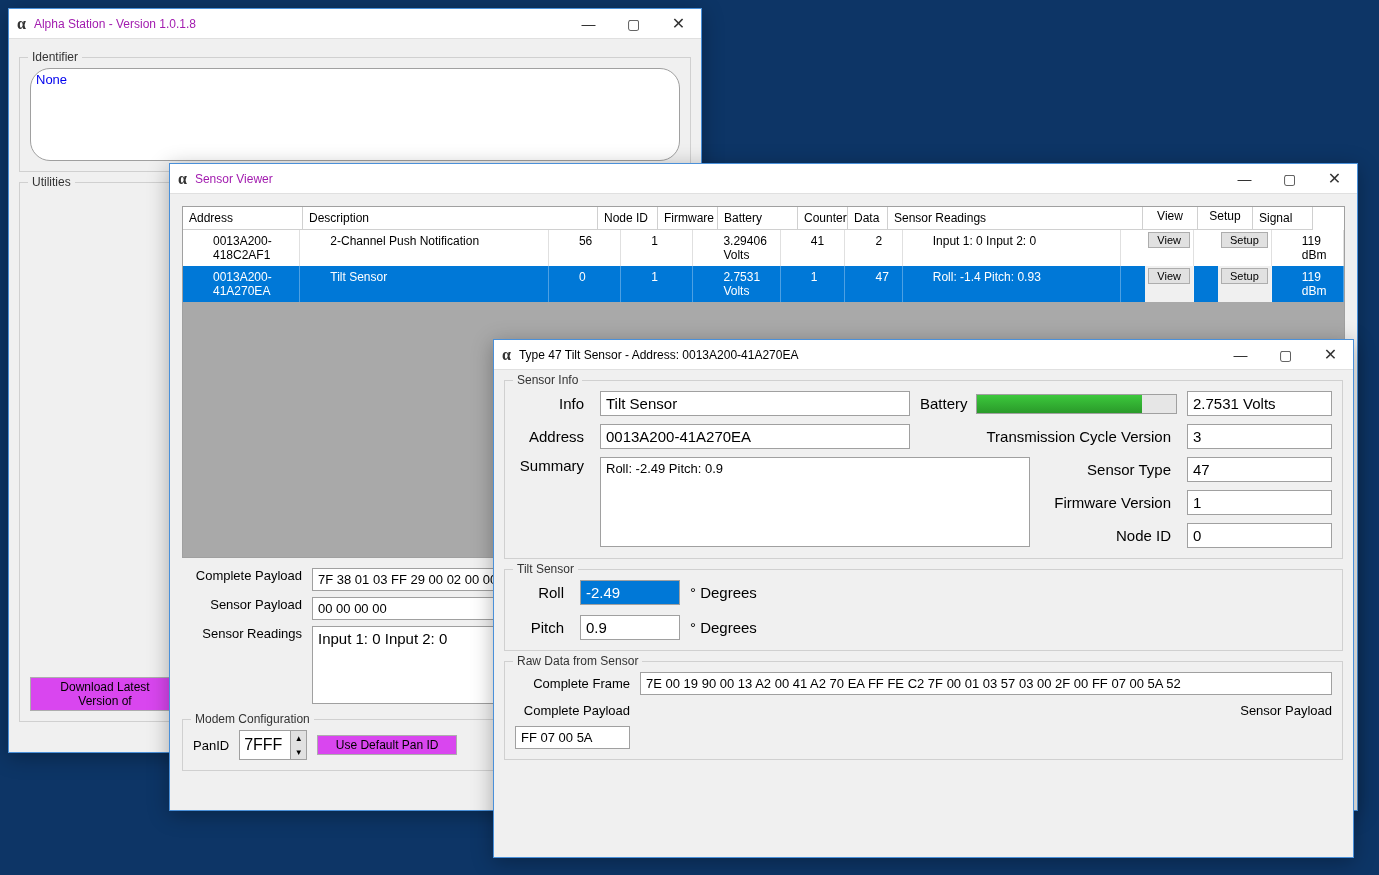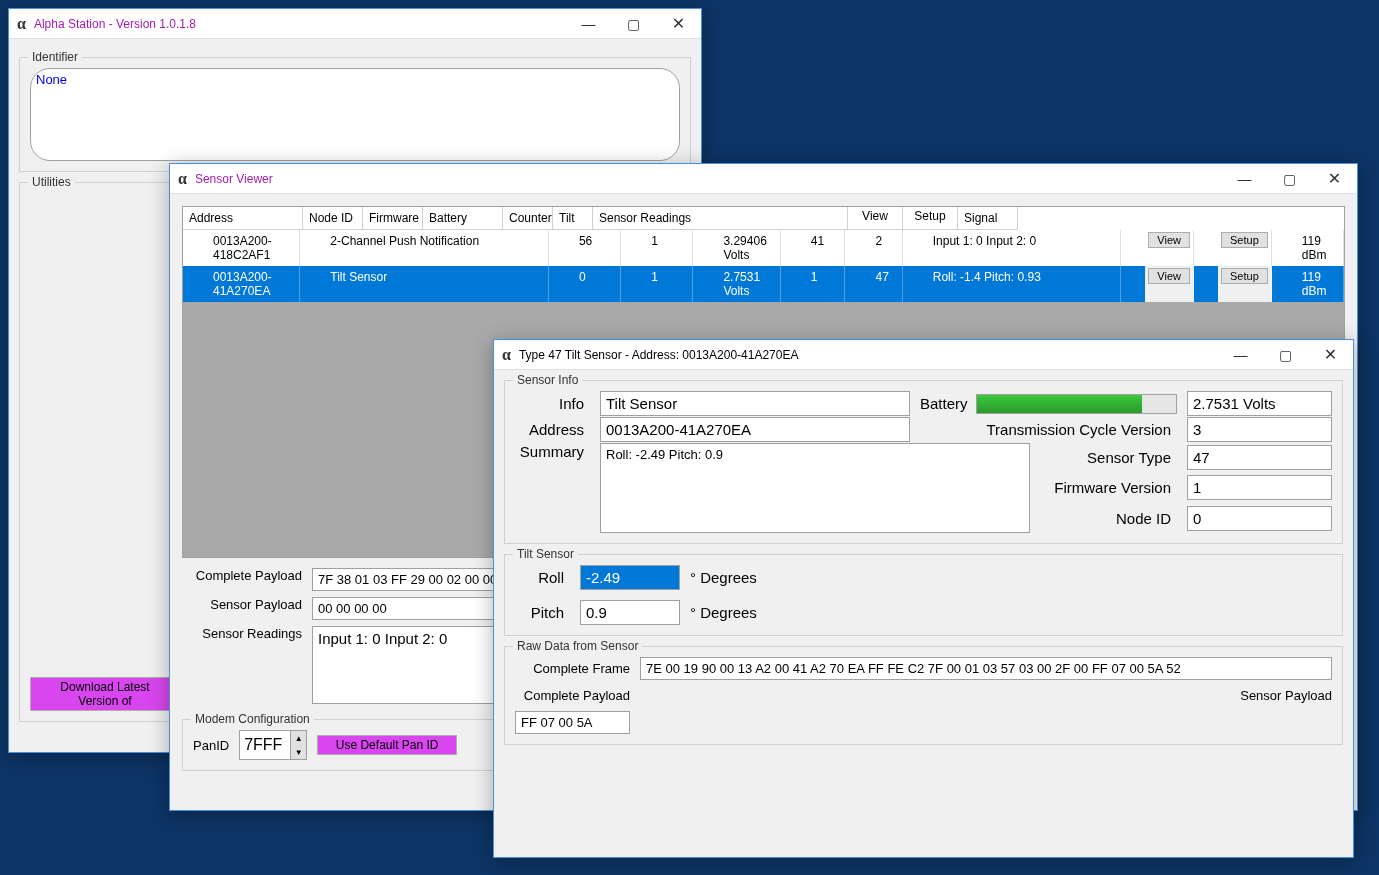--- a/index.html
+++ b/index.html
@@ -176,25 +176,26 @@
     <span class="title">Sensor Viewer</span>
     <div class="winbtn">—</div>
     <div class="winbtn">▢</div>
     <div class="winbtn close">✕</div>
   </div>
 
   <div style="padding:12px;">
     <div class="grid" style="height:352px;">
       <div class="grid-header">
         <div class="cell c-addr">Address</div>
+        <div class="cell c-desc">Description</div>
         <div class="cell c-node">Node ID</div>
         <div class="cell c-fw">Firmware</div>
         <div class="cell c-batt">Battery</div>
         <div class="cell c-cnt">Counter</div>
-        <div class="cell c-type">Tilt</div>
+        <div class="cell c-type">Data</div>
         <div class="cell c-read">Sensor Readings</div>
         <div class="cell c-view">View</div>
         <div class="cell c-setup">Setup</div>
         <div class="cell c-sig">Signal</div>
       </div>
       <div class="grid-row">
         <div class="cell c-addr">0013A200-418C2AF1</div>
         <div class="cell c-desc">2-Channel Push Notification</div>
         <div class="cell c-node">56</div>
         <div class="cell c-fw">1</div>
@@ -251,21 +252,21 @@
   <div class="titlebar">
     <span class="alpha">α</span>
     <span class="title" style="color:#000;">Type 47 Tilt Sensor - Address: 0013A200-41A270EA</span>
     <div class="winbtn">—</div>
     <div class="winbtn">▢</div>
     <div class="winbtn close">✕</div>
   </div>
 
   <div class="fieldset">
     <div class="legend">Sensor Info</div>
-    <div style="display:grid; grid-template-columns:75px 310px 1fr 145px; gap:1px 10px; align-items:center;">
+    <div style="display:grid; grid-template-columns:75px 310px 1fr 145px; gap:8px 10px; align-items:center;">
       <div class="lblright">Info</div>
       <div class="readbox">Tilt Sensor</div>
       <div style="display:flex;align-items:center;gap:8px;">
         <span style="font-size:15px;">Battery</span>
         <div class="progress" style="flex:1;">
           <div class="progress-fill" style="width:83%;"></div>
         </div>
       </div>
       <div class="readbox">2.7531 Volts</div>
 

